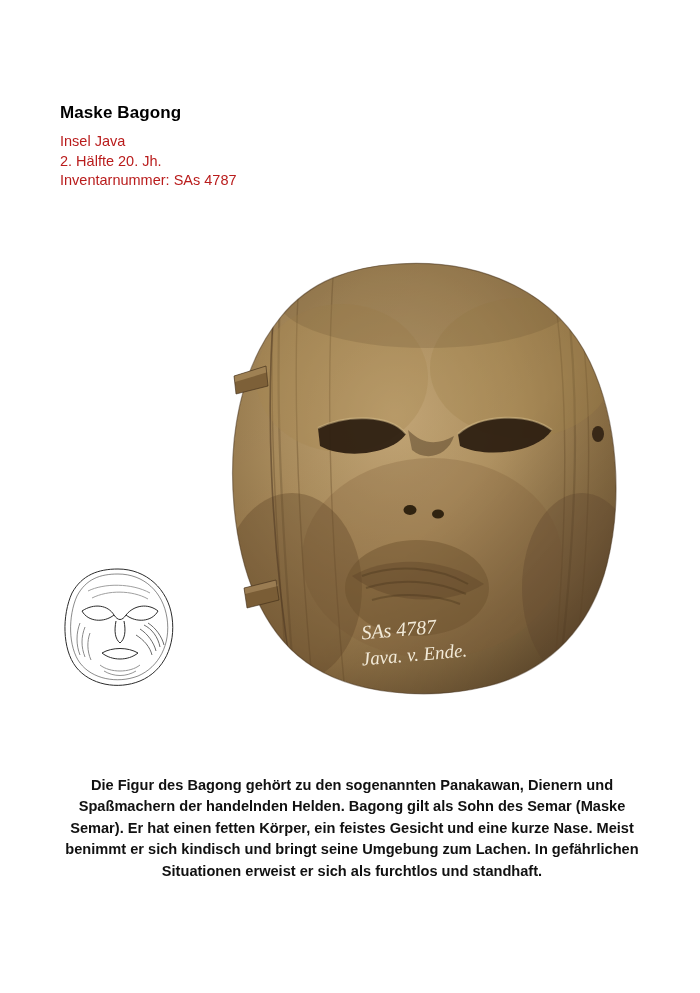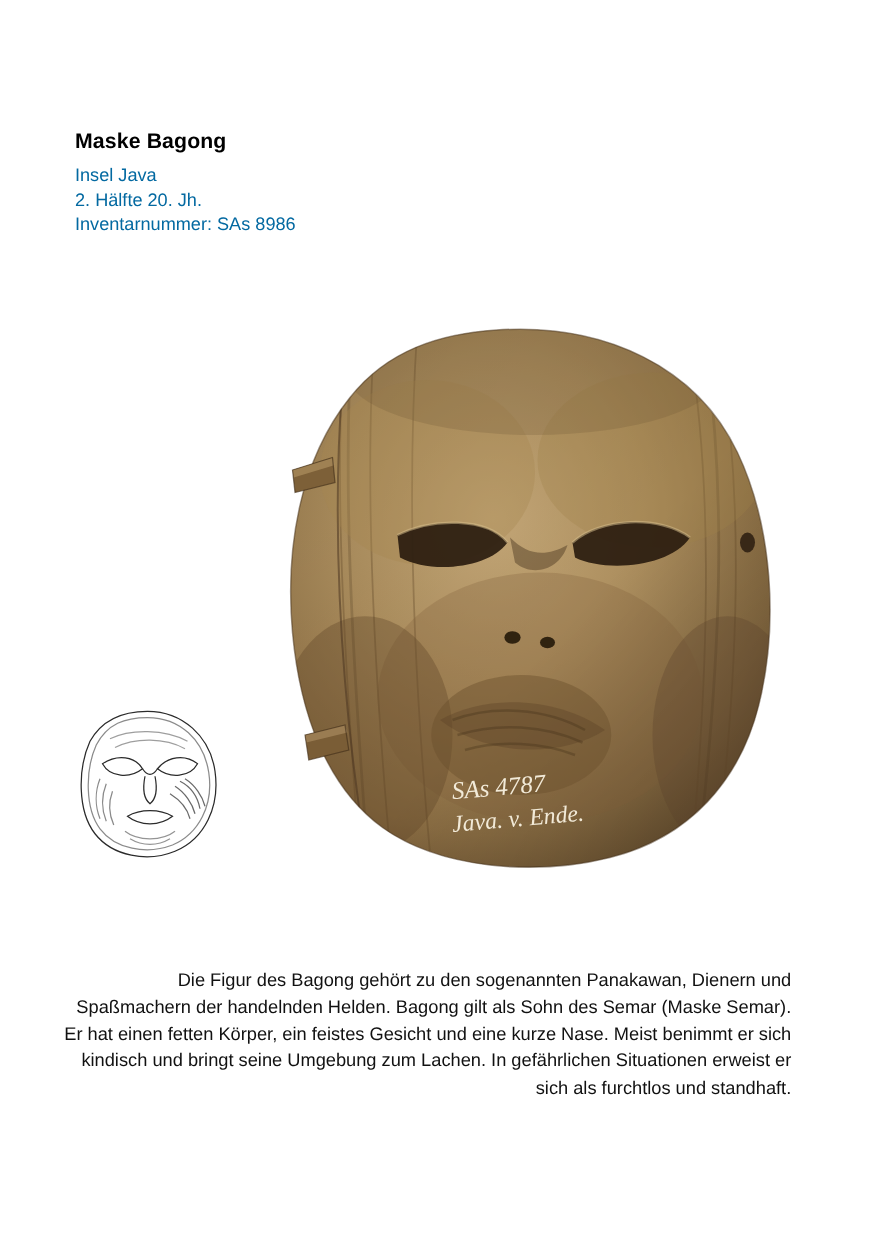--- a/index.html
+++ b/index.html
@@ -34,21 +34,21 @@
     font-size: 17px;
     font-weight: bold;
     letter-spacing: 0.1px;
     margin: 0 0 9px 0;
     line-height: 20px;
     color: #000000;
   }
   .meta-line {
     font-size: 14.5px;
     line-height: 19.5px;
-    color: #0369a1;
+    color: #b91c1c;
   }
 
   
   .artifact-figure {
     position: absolute;
     left: 222px;
     top: 258px;
     width: 410px;
     height: 450px;
   }
@@ -69,43 +69,44 @@
   }
   .sketch-svg {
     display: block;
     width: 120px;
     height: 125px;
   }
 
   
   .body-text {
     position: absolute;
-    left: 49px;
+    left: 60px;
     top: 760px;
     width: 584px;
     font-size: 14.6px;
     line-height: 21.5px;
     color: #111111;
-    text-align: right;
+    text-align: center;
+    font-weight: bold;
   }
 
   .ink-label {
     font-family: "Liberation Serif", serif;
   }
 </style>
 </head>
 <body>
 
 <div class="page">
 
   <div class="header">
     <h1 class="title">Maske Bagong</h1>
     <div class="meta-line">Insel Java</div>
     <div class="meta-line">2. Hälfte 20. Jh.</div>
-    <div class="meta-line">Inventarnummer: SAs 8986</div>
+    <div class="meta-line">Inventarnummer: SAs 4787</div>
   </div>
 
   <div class="artifact-figure">
     <svg class="artifact-svg" viewBox="0 0 410 450" xmlns="http://www.w3.org/2000/svg">
       <defs>
         <radialGradient id="woodGrad" cx="42%" cy="35%" r="78%">
           <stop offset="0%" stop-color="#c4a777"></stop>
           <stop offset="38%" stop-color="#ab8d5d"></stop>
           <stop offset="72%" stop-color="#8a6d43"></stop>
           <stop offset="100%" stop-color="#5d4528"></stop>

